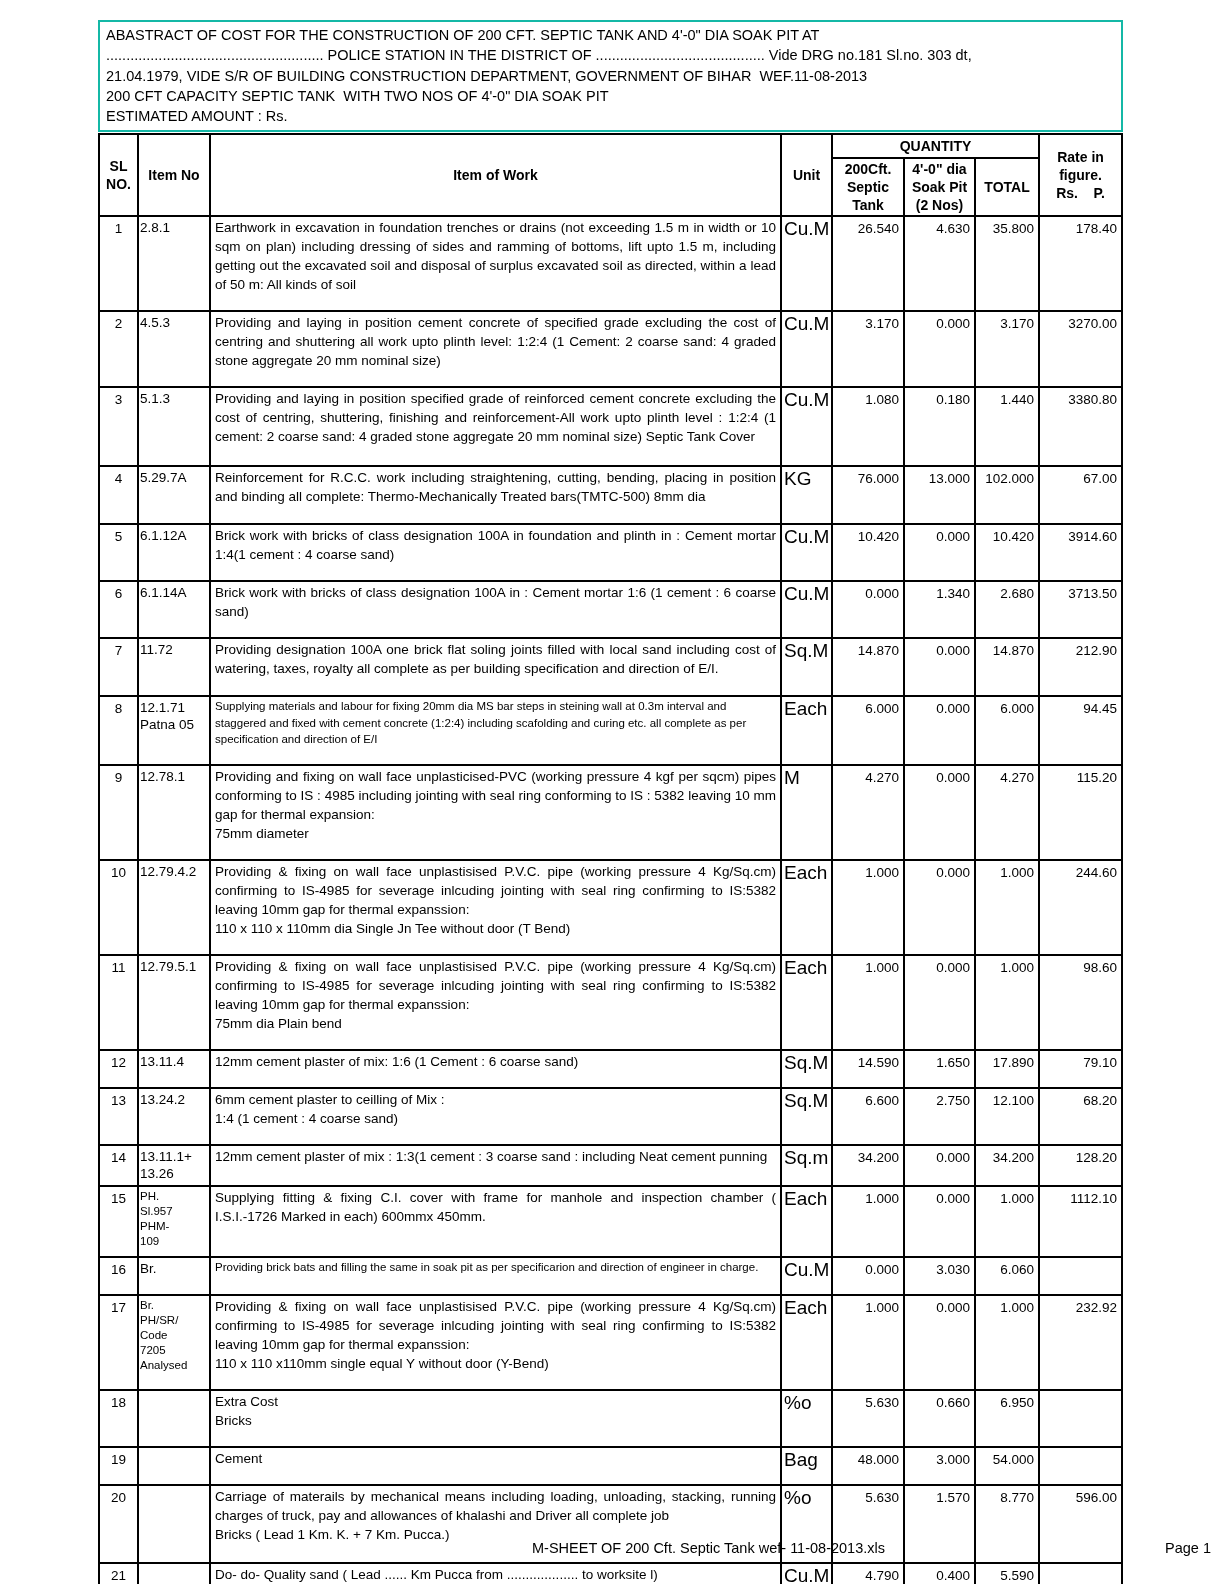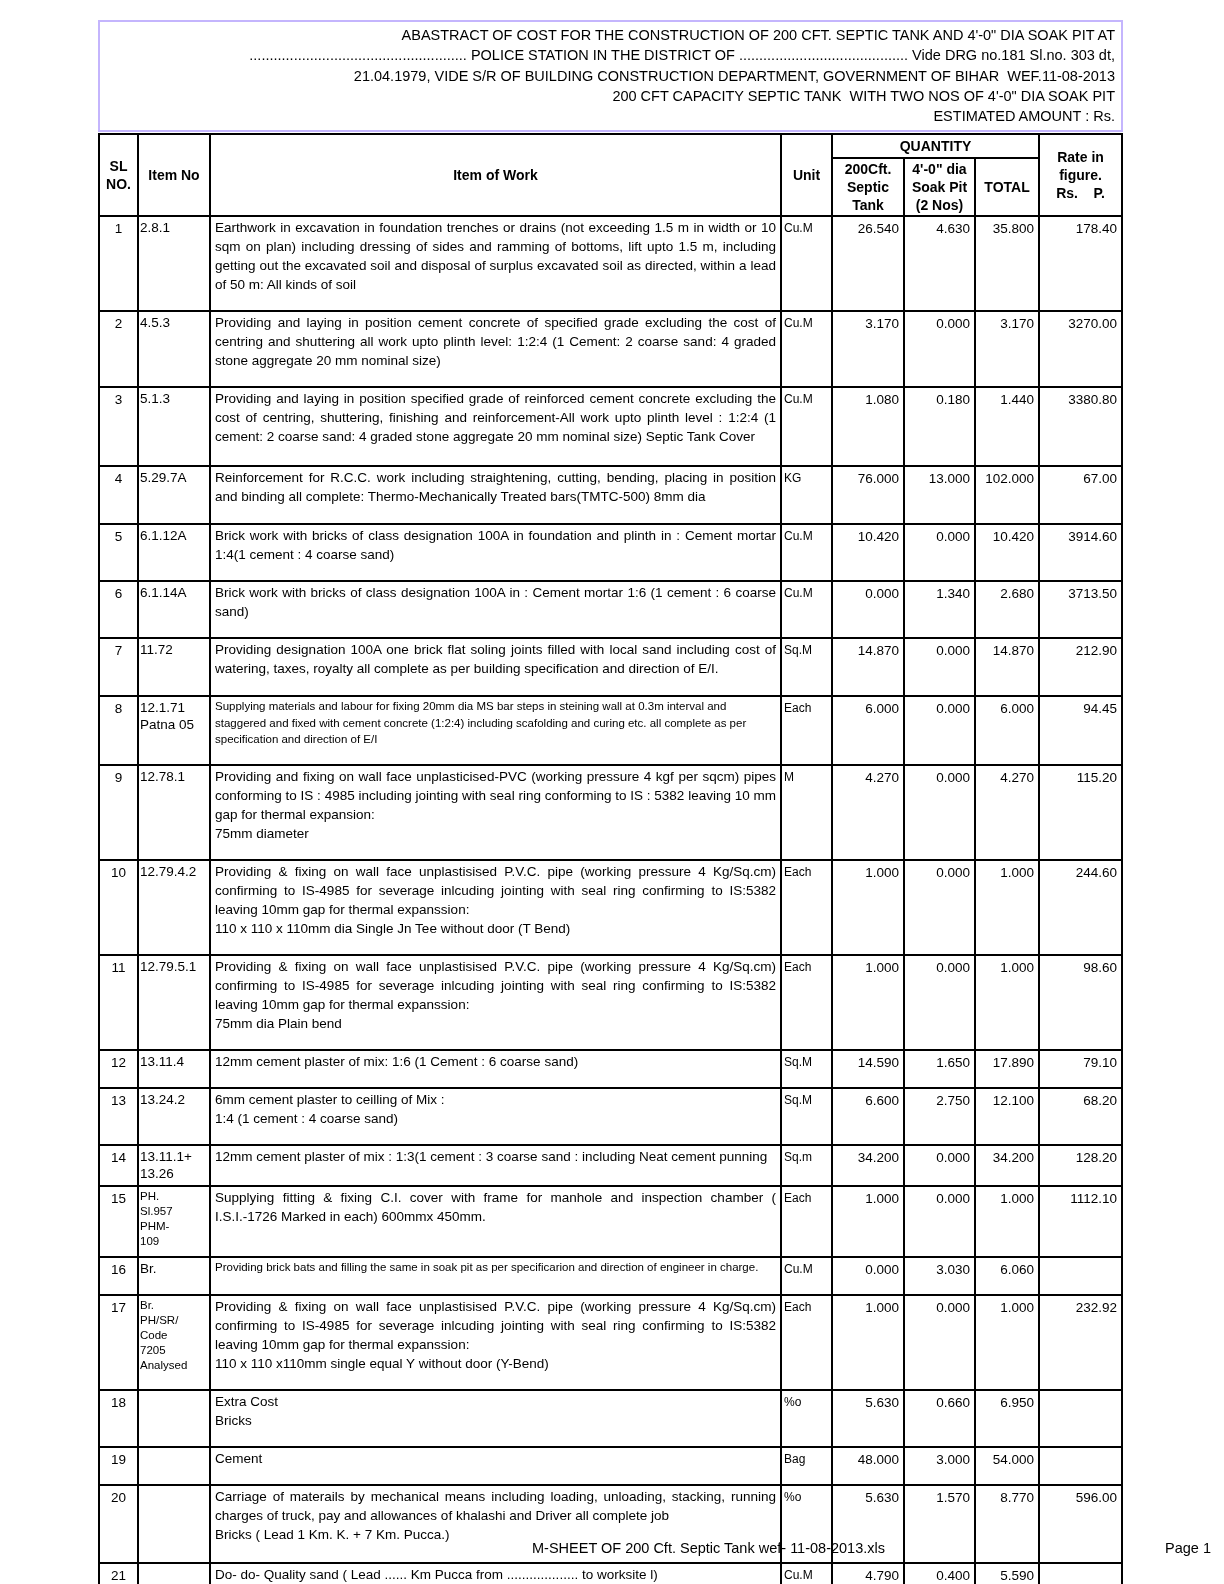--- a/index.html
+++ b/index.html
@@ -4,44 +4,44 @@
 <style>
   html,body { margin:0; padding:0; }
   body {
     width:1224px; height:1584px; background:#ffffff; color:#000;
     font-family:"Liberation Sans", sans-serif;
     position:relative;
   }
   .page { position:absolute; left:98px; top:20px; width:1025px; }
 
   .title-block {
-    border:2px solid #c4b5fd;
+    border:2px solid #14b8a6;
     padding:3px 6px 4px 6px;
-    font-size:14.5px; line-height:20.3px;text-align:right;
+    font-size:14.5px; line-height:20.3px;
   }
   .title-line { white-space:pre-wrap; }
 
   table.cost {
     border-collapse:collapse; table-layout:fixed;
     width:1025px; margin-top:1px;
   }
   .cost th, .cost td { border:2px solid #000; overflow:hidden; }
   .cost th {
     font-weight:bold; font-size:14px; line-height:18px;
     text-align:center; vertical-align:middle; padding:1px 2px;
     white-space:pre-line;
   }
   td.sl   { text-align:center; vertical-align:top; font-size:13.5px; line-height:19px; padding-top:2px; }
   td.item { text-align:left; vertical-align:top; font-size:13.5px; line-height:17px; padding-top:2px; white-space:pre-line; }
   td.item.small { font-size:11.5px; line-height:15px; }
   td.work { vertical-align:top; font-size:13.5px; line-height:19px; padding:1px 4px 16px 4px; }
   td.work .para { text-align:justify; }
   td.work.small { font-size:11.5px; line-height:16.5px;margin-left:7px; }
   td.work.small .para { text-align:left; }
-  td.unit { vertical-align:top; font-size:12px; line-height:19px; padding:2px 1px 0 2px; }
+  td.unit { vertical-align:top; font-size:19px; line-height:19px; padding:2px 1px 0 2px; }
   td.num  { vertical-align:top; font-size:13.5px; line-height:19px; text-align:right; padding:2px 4px 0 1px; }
 
   .footer {
     position:absolute; left:98px; top:1520px; width:1025px;
     font-size:14.5px;
   }
   .footer .fname { position:absolute; left:0; width:100%; text-align:center; }
   .footer .pageno { position:absolute; right:10px; }
 </style>
 </head>

